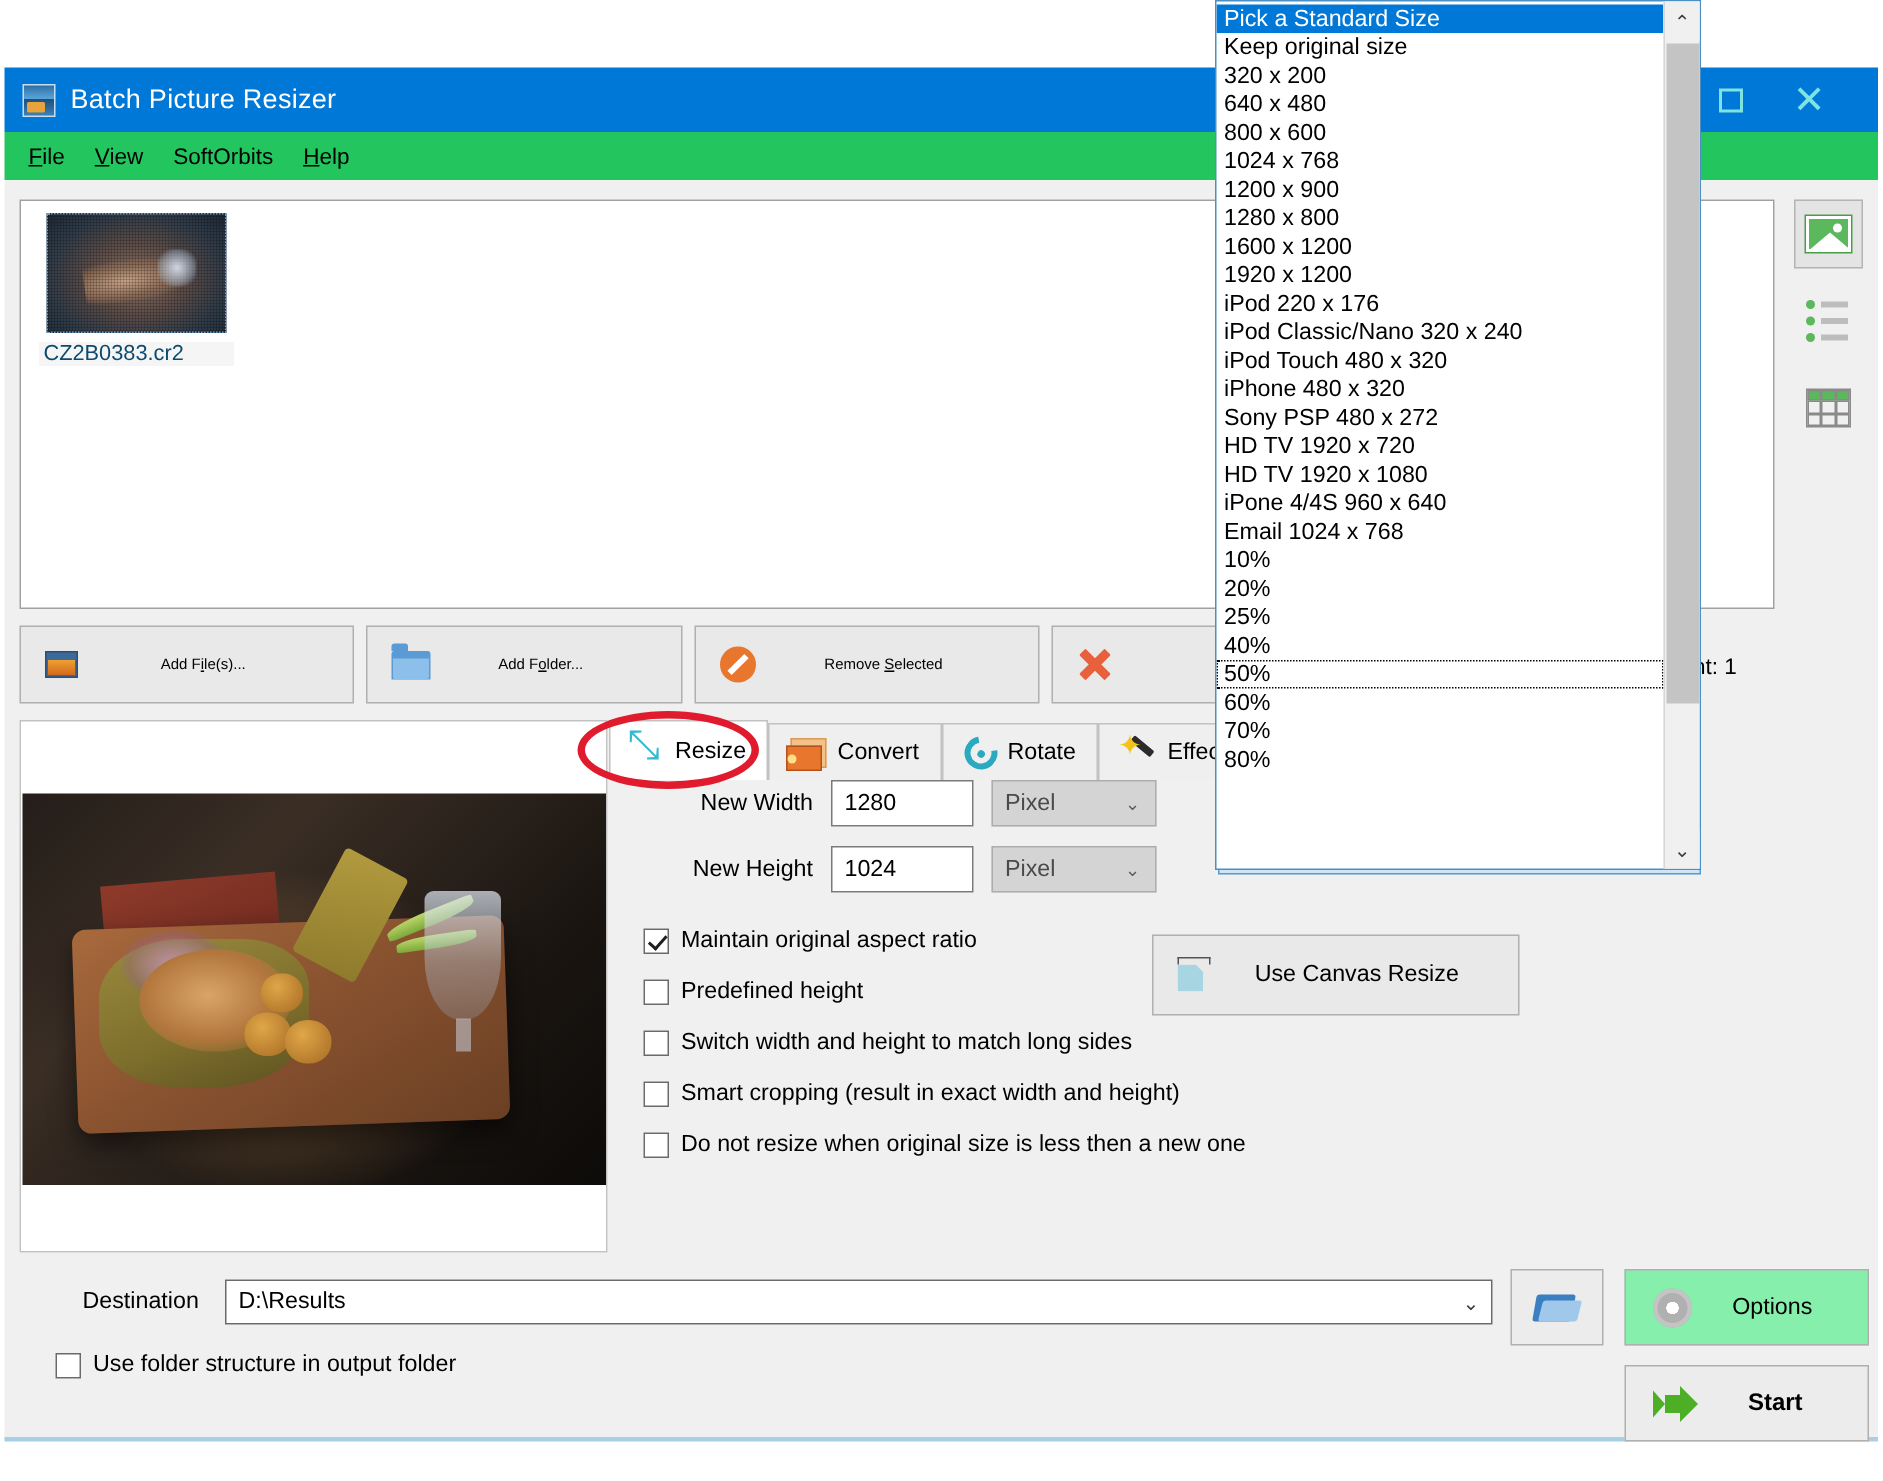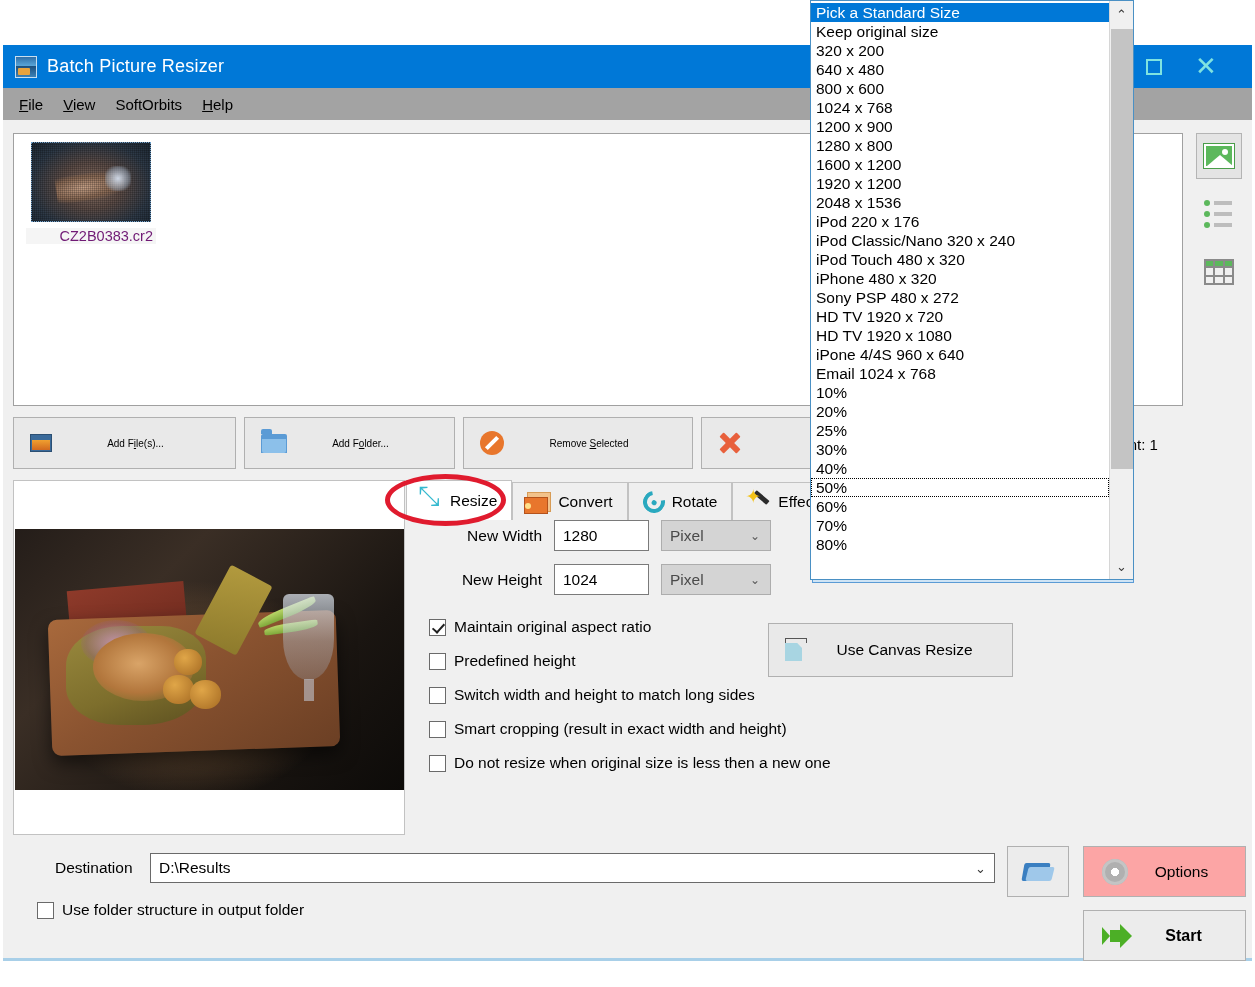--- a/index.html
+++ b/index.html
@@ -37,21 +37,21 @@
   .titlebar-left-gap {
     position: absolute; left: 0; top: 45px; width: 3px; height: 43px; background: #ffffff;
   }
   .title-right-gray {
     position: absolute; left: 1104px; top: 45px; width: 30px; height: 43px; background: #c6c6c6;
   }
 
   
   .menubar {
     position: absolute; left: 3px; top: 88px; width: 1249px; height: 32px;
-    background: #a3a3a3; display: flex; align-items: center; padding-left: 8px; gap: 4px;
+    background: #22c55e; display: flex; align-items: center; padding-left: 8px; gap: 4px;
   }
   .menu-item {
     font-size: 15px; color: #000; padding: 3px 8px;
   }
   .menu-item u { text-decoration: underline; }
 
   
   .main-bg {
     position: absolute; left: 3px; top: 120px; width: 1249px; height: 840px; background: #f0f0f0;
   }
@@ -81,21 +81,21 @@
     content: ""; position: absolute; right: 16%; top: 30%; width: 22%; height: 32%;
     background: radial-gradient(ellipse at 50% 50%, #cdd6e4 0%, rgba(160,178,198,.45) 60%, rgba(0,0,0,0) 80%);
   }
   .thumb-grid {
     position: absolute; inset: 0;
     background-image:
       repeating-linear-gradient(0deg, rgba(0,0,0,.18) 0 1px, rgba(0,0,0,0) 1px 2px),
       repeating-linear-gradient(90deg, rgba(0,0,0,.18) 0 1px, rgba(0,0,0,0) 1px 2px);
   }
   .file-label {
-    text-align: right; font-size: 14.5px; color: #701a75; margin-top: 6px;
+    text-align: left; font-size: 14.5px; color: #0c4a6e; margin-top: 6px;
     background: #f5f5f5; display: inline-block; padding: 0 3px; width: 100%;
   }
 
   
   .viewbar { position: absolute; left: 1196px; top: 133px; width: 52px; }
   .view-btn {
     width: 46px; height: 46px; display: flex; align-items: center; justify-content: center;
     margin-bottom: 12px;
   }
   .view-btn.active { background: #e4e4e4; border: 1px solid #b4b4b4; }
@@ -349,21 +349,21 @@
   .ico-openfolder:before {
     content: ""; position: absolute; left: 0; top: 3px; width: 26px; height: 18px;
     background: #3a7fc1; transform: skewX(-10deg); border-radius: 2px;
   }
   .ico-openfolder:after {
     content: ""; position: absolute; left: 4px; top: 7px; width: 26px; height: 14px;
     background: #9fc8ea; transform: skewX(-14deg); border-radius: 2px;
   }
   #btn-options {
     position: absolute; left: 1083px; top: 846px; width: 163px; height: 51px;
-    background: #fca5a5; border: 1px solid #b0b0b0; display: flex; align-items: center;
+    background: #86efac; border: 1px solid #b0b0b0; display: flex; align-items: center;
   }
   .ico-gear {
     width: 26px; height: 26px; margin-left: 18px; border-radius: 50%;
     background: radial-gradient(circle, #ffffff 0 22%, #b0b0b0 23% 100%);
     box-shadow: 0 0 0 3px #c4c4c4 inset; position: relative;
   }
   .ico-gear:before {
     content: ""; position: absolute; inset: -3px;
     background:
       conic-gradient(#b0b0b0 0 8%, transparent 8% 12.5%, #b0b0b0 12.5% 20.5%, transparent 20.5% 25%,
@@ -643,34 +643,32 @@
         <div class="dd-item selected">Pick a Standard Size</div>
         <div class="dd-item">Keep original size</div>
         <div class="dd-item">320 x 200</div>
         <div class="dd-item">640 x 480</div>
         <div class="dd-item">800 x 600</div>
         <div class="dd-item">1024 x 768</div>
         <div class="dd-item">1200 x 900</div>
         <div class="dd-item">1280 x 800</div>
         <div class="dd-item">1600 x 1200</div>
         <div class="dd-item">1920 x 1200</div>
-        <div class="dd-item">2048 x 1536</div>
         <div class="dd-item">iPod 220 x 176</div>
         <div class="dd-item">iPod Classic/Nano 320 x 240</div>
         <div class="dd-item">iPod Touch 480 x 320</div>
         <div class="dd-item">iPhone 480 x 320</div>
         <div class="dd-item">Sony PSP 480 x 272</div>
         <div class="dd-item">HD TV 1920 x 720</div>
         <div class="dd-item">HD TV 1920 x 1080</div>
         <div class="dd-item">iPone 4/4S 960 x 640</div>
         <div class="dd-item">Email 1024 x 768</div>
         <div class="dd-item">10%</div>
         <div class="dd-item">20%</div>
         <div class="dd-item">25%</div>
-        <div class="dd-item">30%</div>
         <div class="dd-item">40%</div>
         <div class="dd-item focused">50%</div>
         <div class="dd-item">60%</div>
         <div class="dd-item">70%</div>
         <div class="dd-item">80%</div>
       </div>
     <div class="dd-scroll">
       <div class="dd-arrow">⌃</div>
       <div class="dd-thumb"></div>
       <div style="flex:1"></div>

